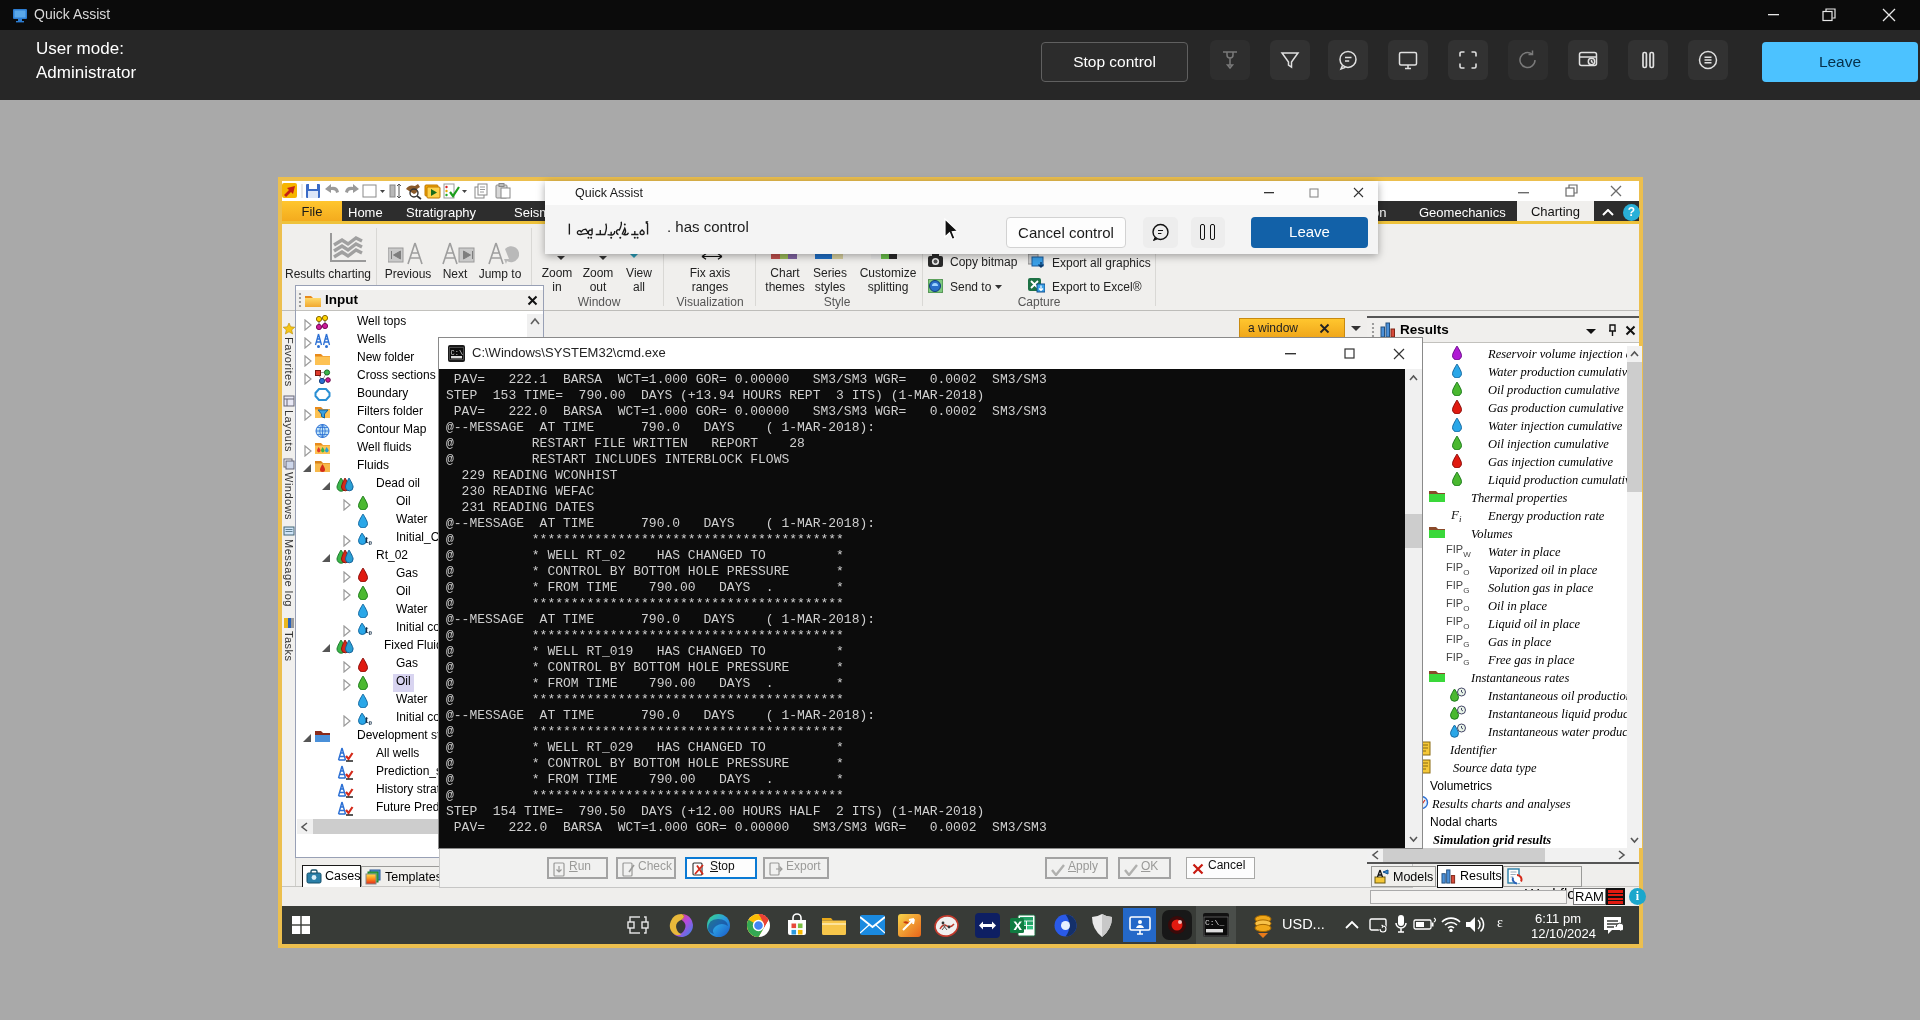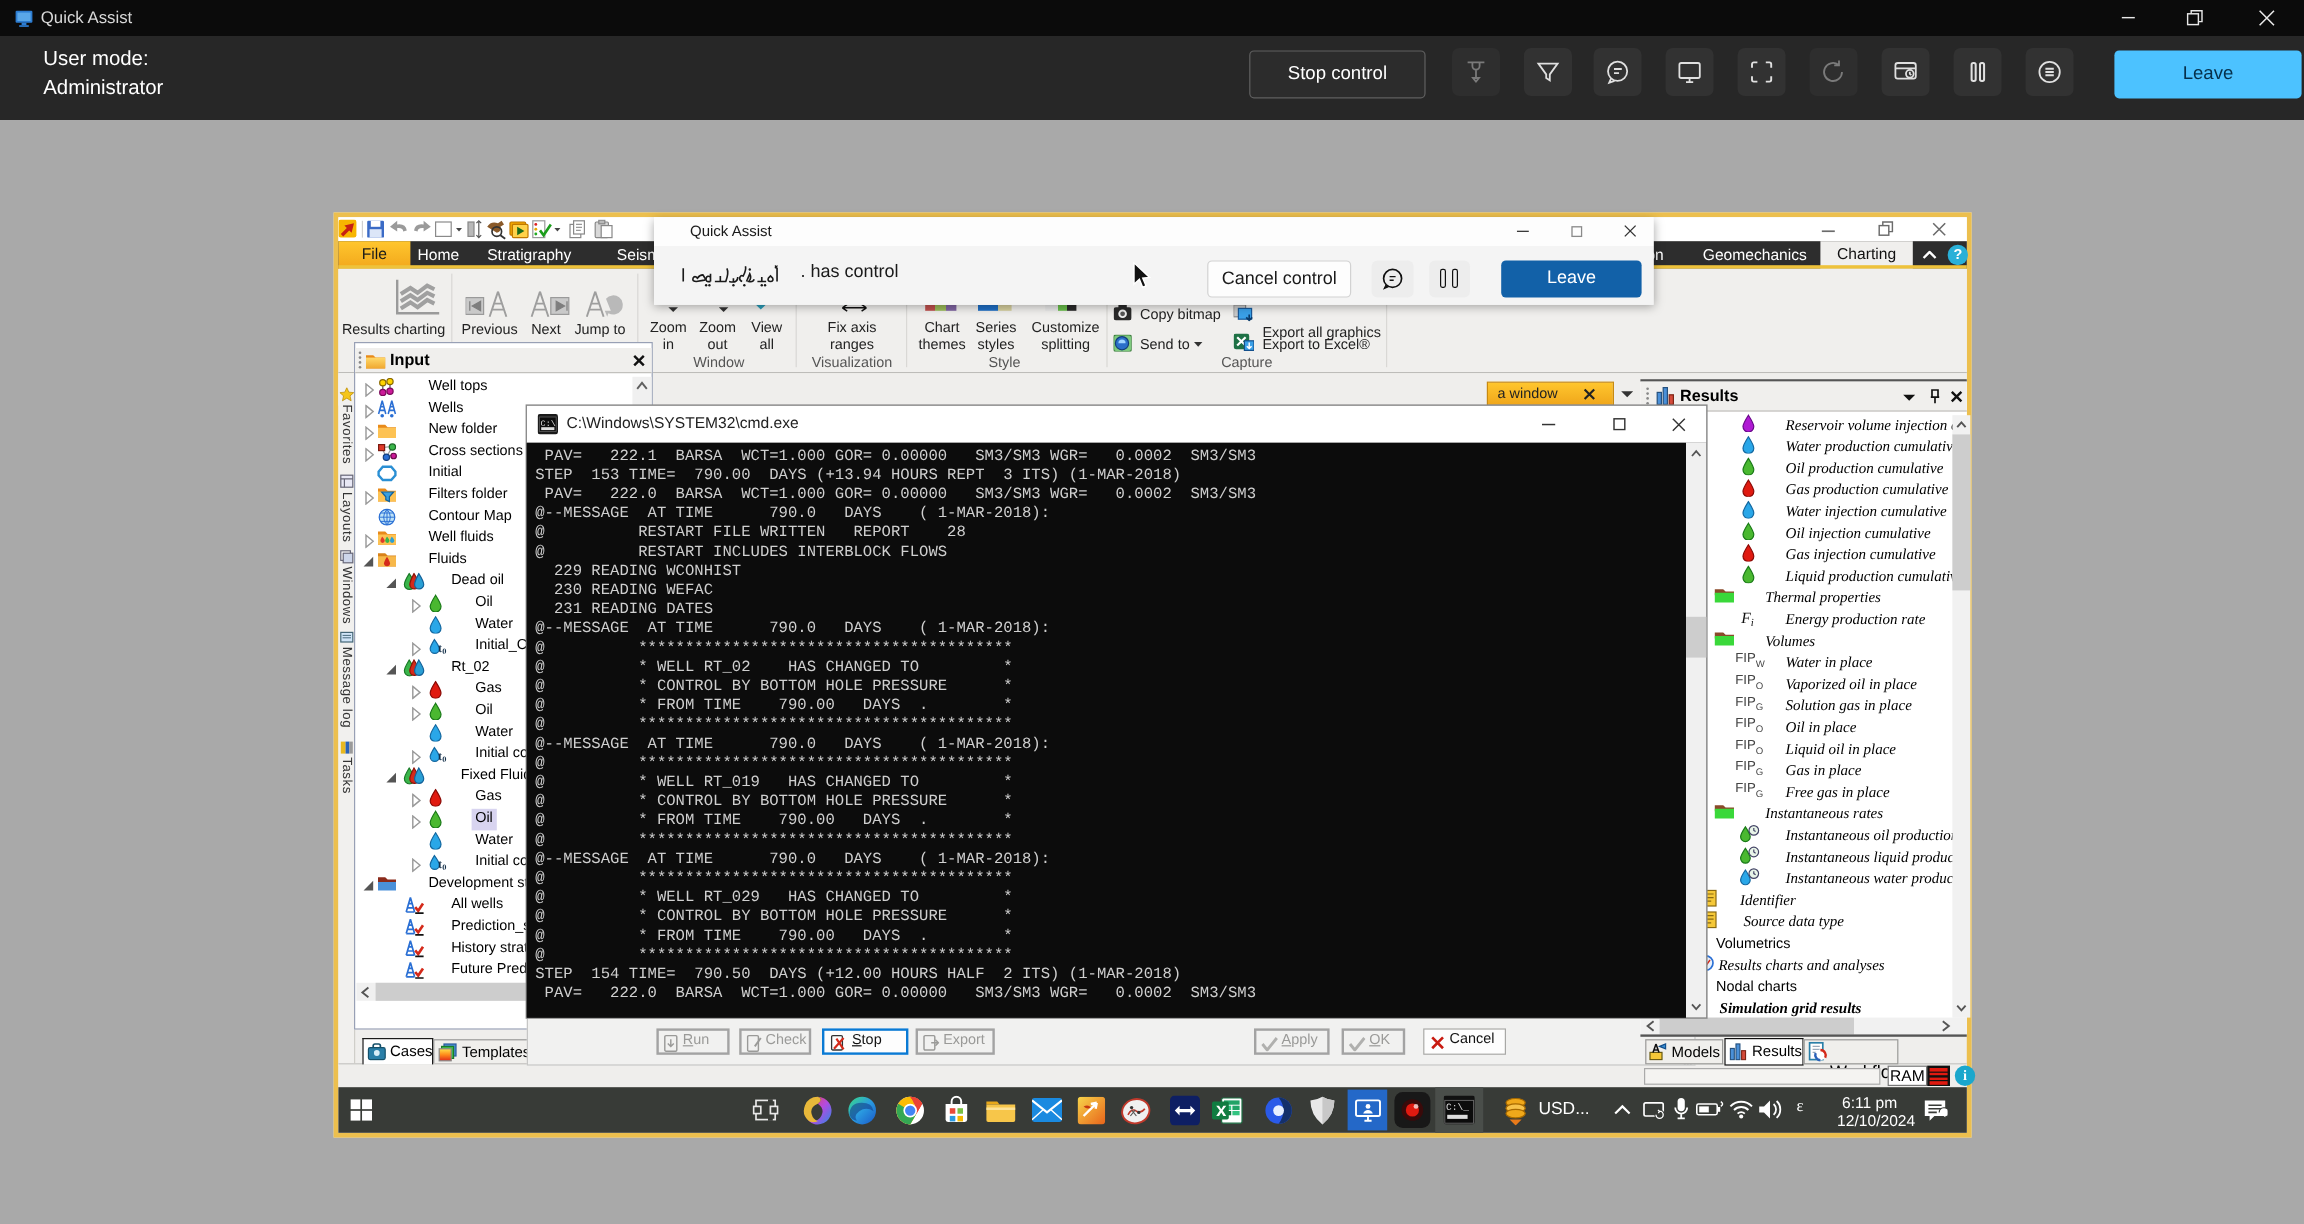--- a/index.html
+++ b/index.html
@@ -265,21 +265,21 @@
       </svg>
     <div class="rlabel" style="left:668px;top:56px">Send to</div>
     <svg class="ab" style="left:712px;top:60px" width="9" height="6" viewBox="0 0 9 6">
         <path d="M1 1 L4.5 5 L8 1 Z" fill="#333"></path>
       </svg>
     <svg class="ab" style="left:746px;top:30px" width="17" height="14" viewBox="0 0 17 14">
         <rect x="0" y="0" width="10" height="10" fill="#c9c9c9" stroke="#888"></rect>
         <rect x="4" y="3" width="11" height="9" fill="#3aa0e8" stroke="#1a5a9a"></rect>
         <path d="M13 8 v5 m-2.5 -2.5 l2.5 2.5 l2.5 -2.5" stroke="#0a3a6a" fill="none" stroke-width="1.4"></path>
       </svg>
-    <div class="rlabel" style="left:770px;top:46px">Export all graphics</div>
+    <div class="rlabel" style="left:770px;top:32px">Export all graphics</div>
     <svg class="ab" style="left:746px;top:54px" width="17" height="15" viewBox="0 0 17 15">
         <rect x="0" y="0" width="13" height="13" rx="2" fill="#1e7145"></rect>
         <path d="M3 3 l7 7 M10 3 l-7 7" stroke="#fff" stroke-width="1.8"></path>
         <rect x="9" y="6" width="8" height="8" fill="#3aa0e8" stroke="#14508c"></rect>
         <path d="M13 7.5 v5 m-2 -2 l2 2 l2 -2" stroke="#fff" stroke-width="1.2" fill="none"></path>
       </svg>
     <div class="rlabel" style="left:770px;top:56px">Export to Excel®</div>
     <div class="glabel" style="left:722px;width:70px">Capture</div>
     <div class="gsep" style="left:873px"></div>
 
@@ -357,21 +357,21 @@
         </svg>
     </div>
     <div class="ab" style="left:231px;top:28px;width:16px;height:60px;background:#f0f0f0"><svg width="16" height="16">
           <path d="M4 10 L8 5 L12 10" stroke="#606060" stroke-width="1.6" fill="none"></path>
         </svg></div>
 
     <div class="trow" style="left:61px;top:28px">Well tops</div>
     <div class="trow" style="left:61px;top:46px">Wells</div>
     <div class="trow" style="left:61px;top:64px">New folder</div>
     <div class="trow" style="left:61px;top:82px">Cross sections</div>
-    <div class="trow" style="left:61px;top:100px">Initial</div>
+    <div class="trow" style="left:61px;top:100px">Boundary</div>
     <div class="trow" style="left:61px;top:118px">Filters folder</div>
     <div class="trow" style="left:61px;top:136px">Contour Map</div>
     <div class="trow" style="left:61px;top:154px">Well fluids</div>
     <div class="trow" style="left:61px;top:172px">Fluids</div>
     <div class="trow" style="left:80px;top:190px">Dead oil</div>
     <div class="trow" style="left:100px;top:208px">Oil</div>
     <div class="trow" style="left:100px;top:226px">Water</div>
     <div class="trow" style="left:100px;top:244px">Initial_Conditions</div>
     <div class="trow" style="left:80px;top:262px">Rt_02</div>
     <div class="trow" style="left:100px;top:280px">Gas</div>

